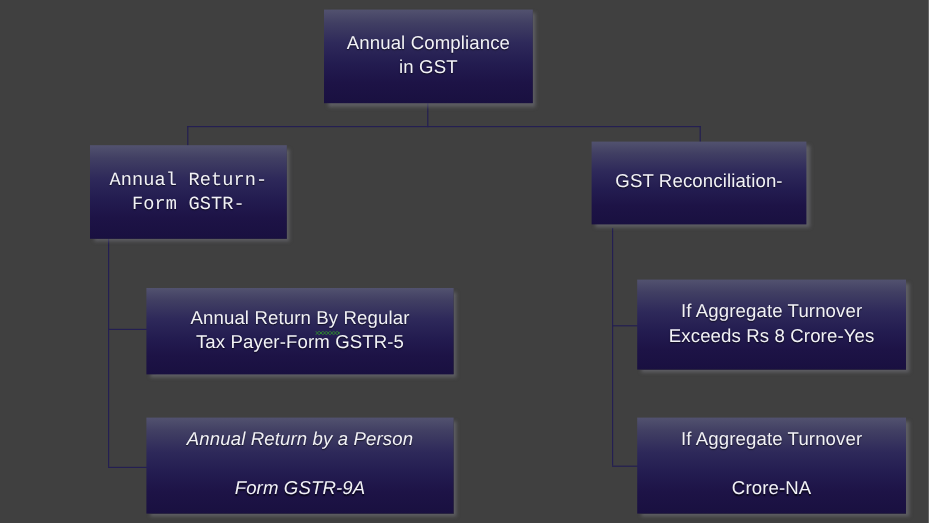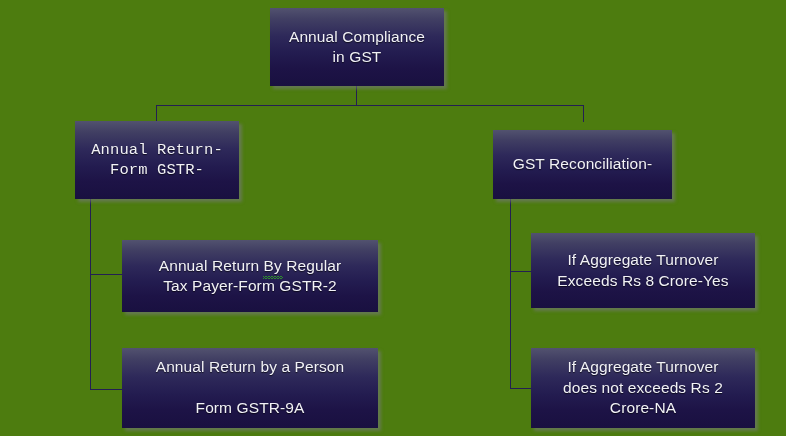--- a/index.html
+++ b/index.html
@@ -4,24 +4,23 @@
 <style>
   html, body {
     margin: 0;
     padding: 0;
     background: #ffffff;
   }
   #canvas {
     position: relative;
     width: 774px;
     height: 436px;
-    background: #4d7c0f;
+    background: #404040;
     overflow: hidden;
     font-family: "Liberation Sans", sans-serif;
-    padding-left: 12px;
   }
 
   
   .line {
     position: absolute;
     background: #241f52;
   }
   .line.h { height: 1px; }
   .line.v { width: 1px; }
 
@@ -66,23 +65,23 @@
     background-image:
       linear-gradient(45deg, transparent 45%, #2f8b2f 45%, #2f8b2f 55%, transparent 55%),
       linear-gradient(-45deg, transparent 45%, #2f8b2f 45%, #2f8b2f 55%, transparent 55%);
     background-size: 3px 3px;
     background-repeat: repeat-x;
   }
 
   
   #node-root        { left: 270px; top: 8px;   width: 174px; height: 78px; }
   #node-annual      { left: 75px;  top: 121px; width: 164px; height: 78px; font-family: Liberation Mono, monospace; }
-  #node-recon       { left: 493px; top: 130px; width: 179px; height: 69px; justify-content: flex-end; }
+  #node-recon       { left: 493px; top: 118px; width: 179px; height: 69px; justify-content: flex-end; }
   #node-regular     { left: 122px; top: 240px; width: 256px; height: 72px; }
-  #node-composition { left: 122px; top: 348px; width: 256px; height: 80px; }
+  #node-composition { left: 122px; top: 348px; width: 256px; height: 80px; font-style: italic; }
   #node-exceeds     { left: 531px; top: 233px; width: 224px; height: 75px; }
   #node-notexceeds  { left: 531px; top: 348px; width: 224px; height: 80px; }
 </style>
 </head>
 <body>
 
 <div id="canvas">
 
   <div class="line v" style="left:356px; top:86px; height:20px;"></div>
 
@@ -106,28 +105,28 @@
 
   <div class="node" id="node-annual">
     <span class="txt"><span>Annual Return-</span><br><span>Form GSTR-</span><br></span>
   </div>
 
   <div class="node" id="node-recon">
     <span class="txt"><span>GST Reconciliation-</span><br></span>
   </div>
 
   <div class="node" id="node-regular">
-    <span class="txt"><span>Annual Return</span> <span class="squiggle">By</span> <span>Regular</span><br><span>Tax Payer-Form  GSTR-2</span></span>
+    <span class="txt"><span>Annual Return</span> <span class="squiggle">By</span> <span>Regular</span><br><span>Tax Payer-Form  GSTR-5</span></span>
   </div>
 
   <div class="node" id="node-composition">
     <span class="txt"><span>Annual Return by a Person</span><br><br><span>Form GSTR-9A</span></span>
   </div>
 
   <div class="node" id="node-exceeds">
     <span class="txt"><span>If Aggregate  Turnover</span><br><span>Exceeds Rs 8 Crore-Yes</span></span>
   </div>
 
   <div class="node" id="node-notexceeds">
-    <span class="txt"><span>If Aggregate  Turnover</span><br><span>does not exceeds  Rs 2</span><br><span>Crore-NA</span></span>
+    <span class="txt"><span>If Aggregate  Turnover</span><br><br><span>Crore-NA</span></span>
   </div>
 
 </div>
 
 </body></html>

